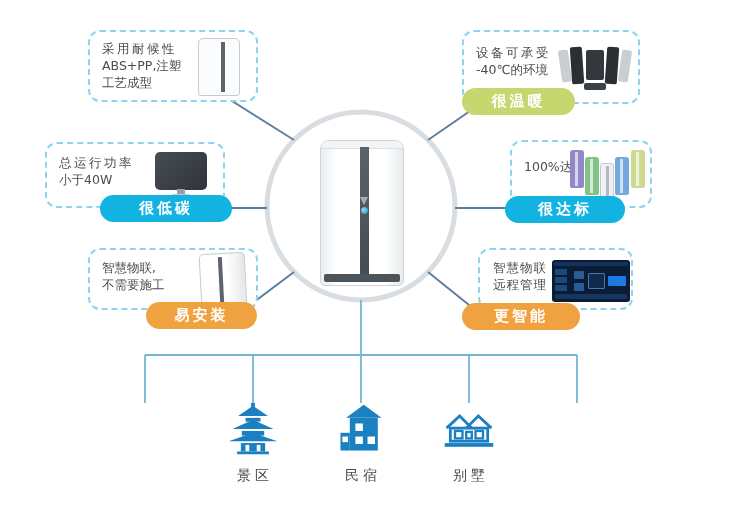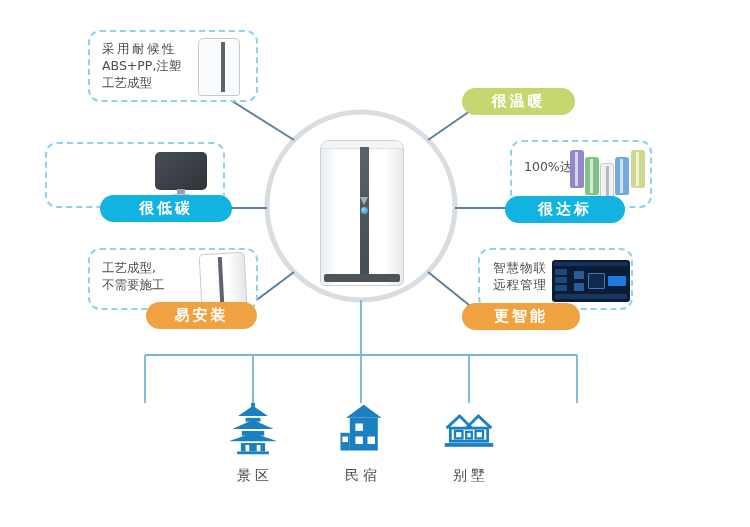--- a/index.html
+++ b/index.html
@@ -86,23 +86,41 @@
       <div>ABS+PP,注塑</div>
       <div>工艺成型</div>
     </div>
     <div class="thumb" style="right:16px;top:6px;width:42px;height:58px;">
       <div class="mini-cab" style="left:0;top:0;right:0;bottom:0;">
           <div class="stripe"></div>
         </div>
     </div>
   </div>
 
+  <div class="callout" style="left:462px;top:30px;width:178px;height:74px;">
+    <div class="ctext" style="left:12px;top:12px;">
+      <div class="sp">设备可承受</div>
+      <div>-40℃的环境</div>
+    </div>
+    <div class="thumb" style="right:6px;top:8px;width:74px;height:58px;">
+      <div class="part" style="left:2px;top:10px;width:10px;height:32px;background:#c9ced3;transform:rotate(-8deg);"></div>
+      <div class="part" style="left:13px;top:7px;width:12px;height:37px;background:#2a2f34;transform:rotate(-4deg);"></div>
+      <div class="part" style="left:28px;top:10px;width:18px;height:30px;background:#33383e;"></div>
+      <div class="part" style="left:26px;top:43px;width:22px;height:7px;background:#3a4046;"></div>
+      <div class="part" style="left:48px;top:7px;width:12px;height:37px;background:#2a2f34;transform:rotate(4deg);"></div>
+      <div class="part" style="left:62px;top:10px;width:10px;height:32px;background:#c9ced3;transform:rotate(8deg);"></div>
+    </div>
+  </div>
   <div class="pill green" style="left:462px;top:88px;width:113px;">很温暖</div>
 
   <div class="callout" style="left:45px;top:142px;width:180px;height:66px;">
+    <div class="ctext" style="left:12px;top:10px;">
+      <div class="sp">总运行功率</div>
+      <div>小于40W</div>
+    </div>
     <div class="thumb" style="right:16px;top:8px;width:52px;height:46px;">
       <div class="monitor" style="left:0;top:0;width:52px;height:38px;">
         <div class="foot"></div>
           <div class="base"></div>
       </div>
     </div>
   </div>
   <div class="pill blue" style="left:100px;top:195px;width:132px;">很低碳</div>
 
   <div class="callout" style="left:510px;top:140px;width:142px;height:68px;">
@@ -124,21 +142,21 @@
         </div>
       <div class="ccab" style="left:61px;top:0;background:#ccd98f;">
           <div class="st"></div>
         </div>
     </div>
   </div>
   <div class="pill blue" style="left:505px;top:196px;width:120px;">很达标</div>
 
   <div class="callout" style="left:88px;top:248px;width:170px;height:62px;">
     <div class="ctext" style="left:12px;top:9px;">
-      <div>工艺成型,</div>
+      <div>智慧物联,</div>
       <div>不需要施工</div>
     </div>
     <div class="thumb" style="right:10px;top:3px;width:46px;height:54px;">
       <div class="mini-cab" style="left:0;top:0;right:0;bottom:0;transform:rotate(-3deg);
            background:linear-gradient(90deg,#ffffff 60%,#e3e7ea 100%);">
         <div class="stripe" style="left:40%;"></div>
       </div>
     </div>
   </div>
   <div class="pill orange" style="left:146px;top:302px;width:111px;">易安装</div>

